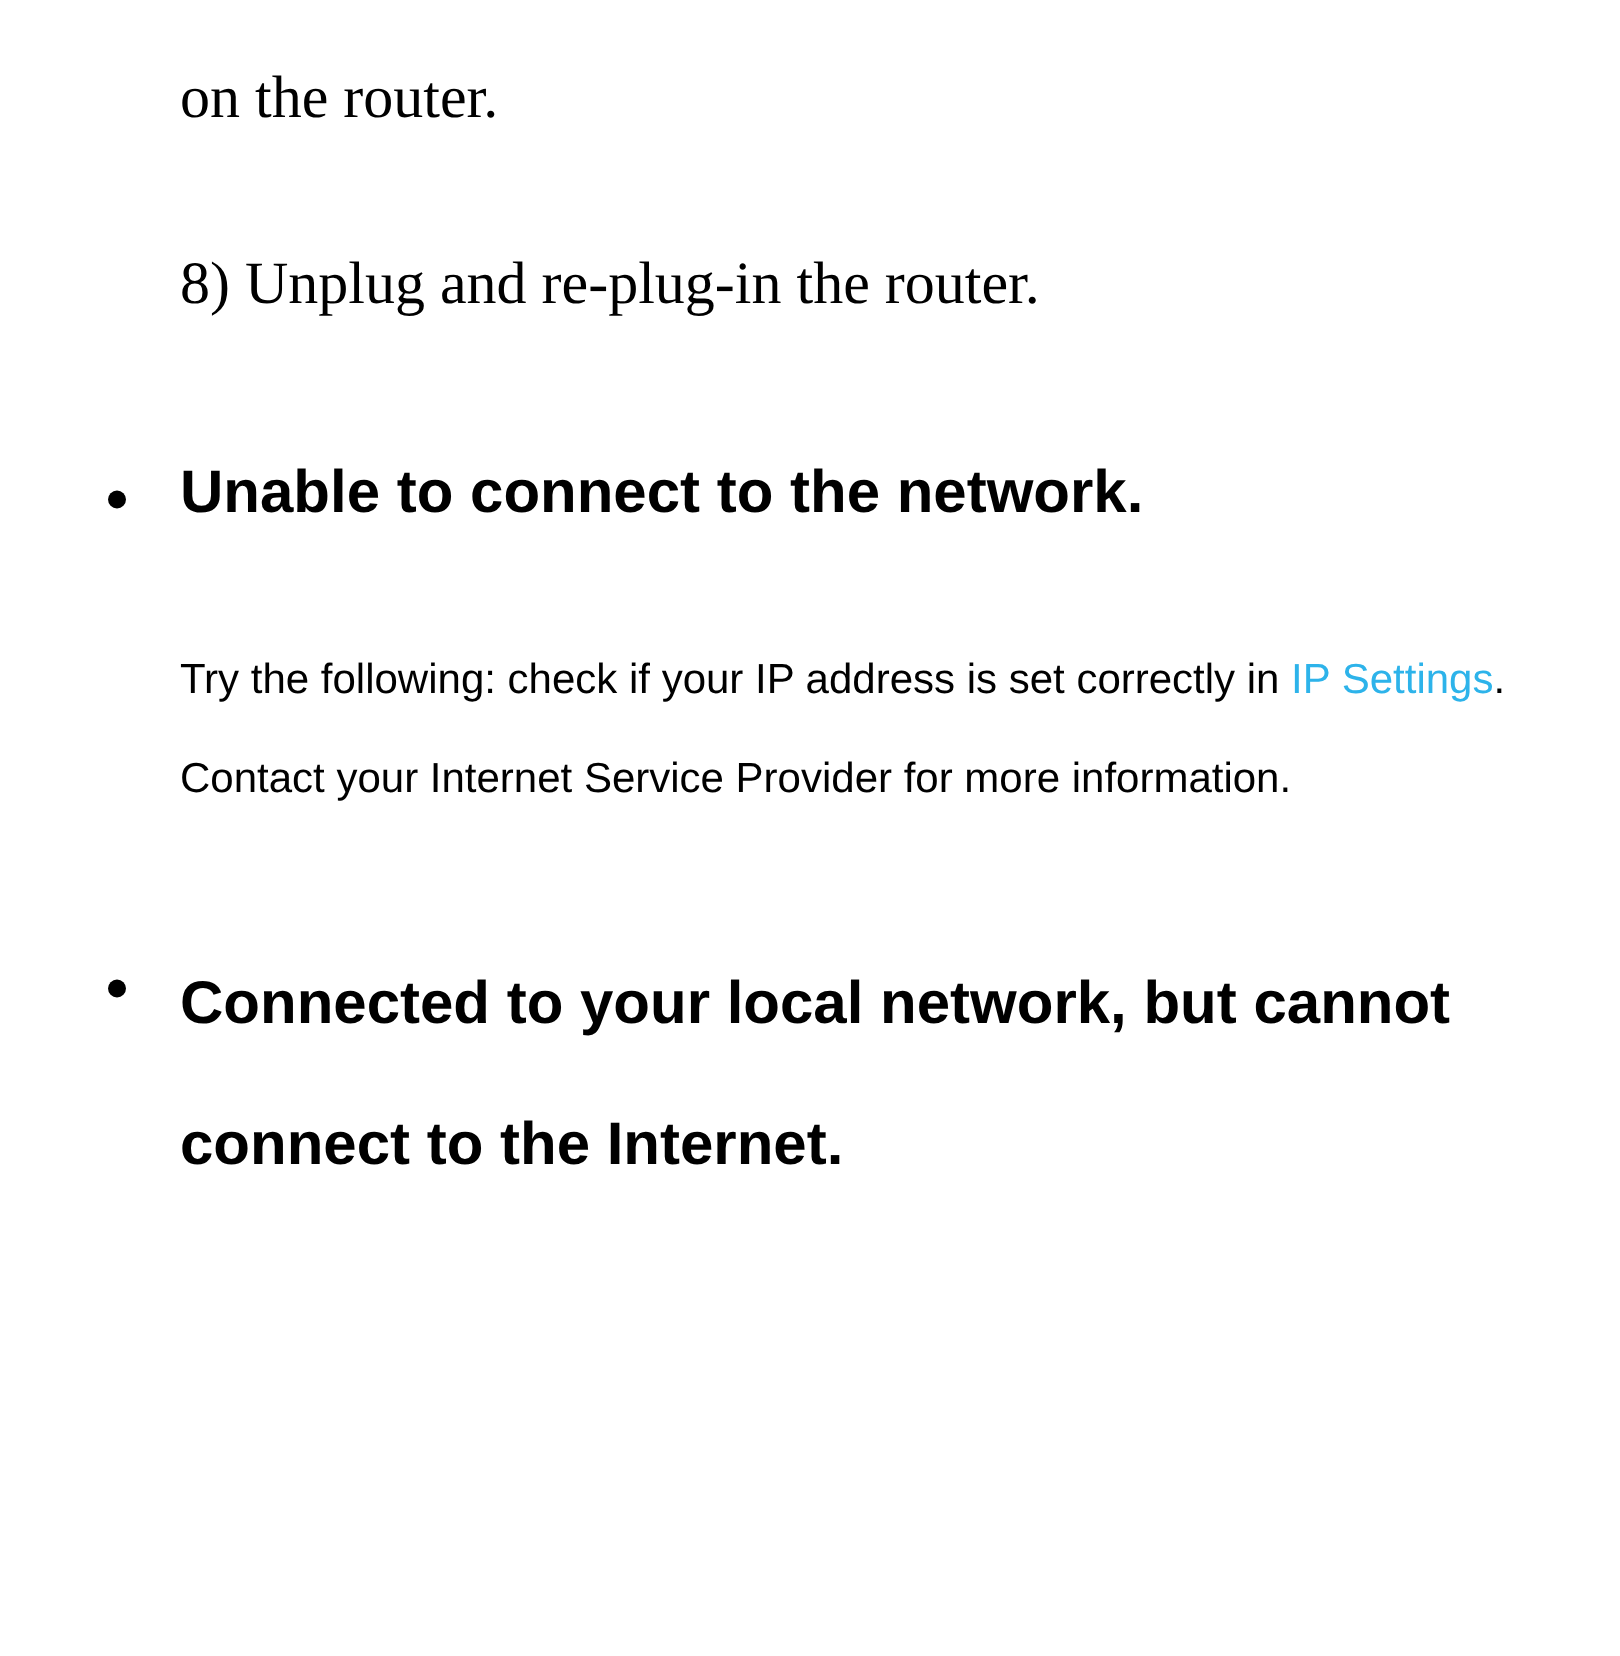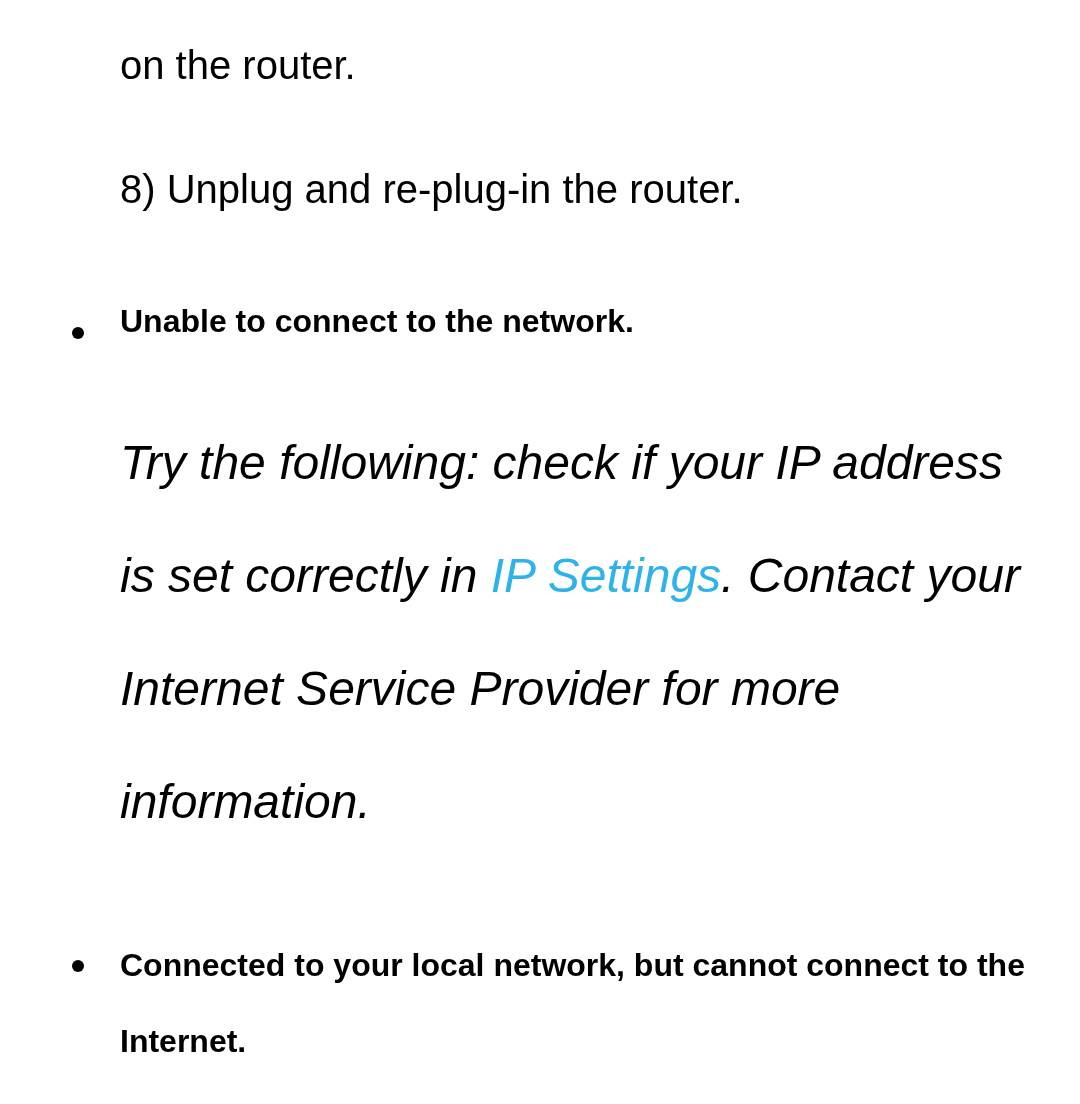--- a/index.html
+++ b/index.html
@@ -12,46 +12,46 @@
       font-size: 40px;
       line-height: 1.85;
       overflow: hidden;
     }
     .page {
       padding: 0 40px 0 120px;
     }
     .step {
       margin-top: 50px;
       font-weight: 400;
+      font-family: Liberation Serif, serif;
     }
     .step.first { margin-top: 28px; }
     .bullet-item {
       position: relative;
       margin-top: 70px;
     }
     .bullet-dot {
       position: absolute;
       left: -48px;
       top: 0.78em;
       width: 12px;
       height: 12px;
       border-radius: 50%;
       background: #000;
     }
     .bullet-heading {
       font-weight: 700;
-      font-size: 32px;
+      font-size: 40px;
       line-height: 1.6;
     }
     .bullet-body {
       margin-top: 60px;
       font-weight: 400;
-      font-size: 48px;
+      font-size: 28px;
       line-height: 2.35;
-      font-style: italic;
     }
     .link {
       color: #2db3ea;
       cursor: pointer;
     }
     
     .bullet-item.second .bullet-heading { line-height: 2.35; }
     .bullet-item.second { margin-top: 70px; }
   </style>
 </head>

